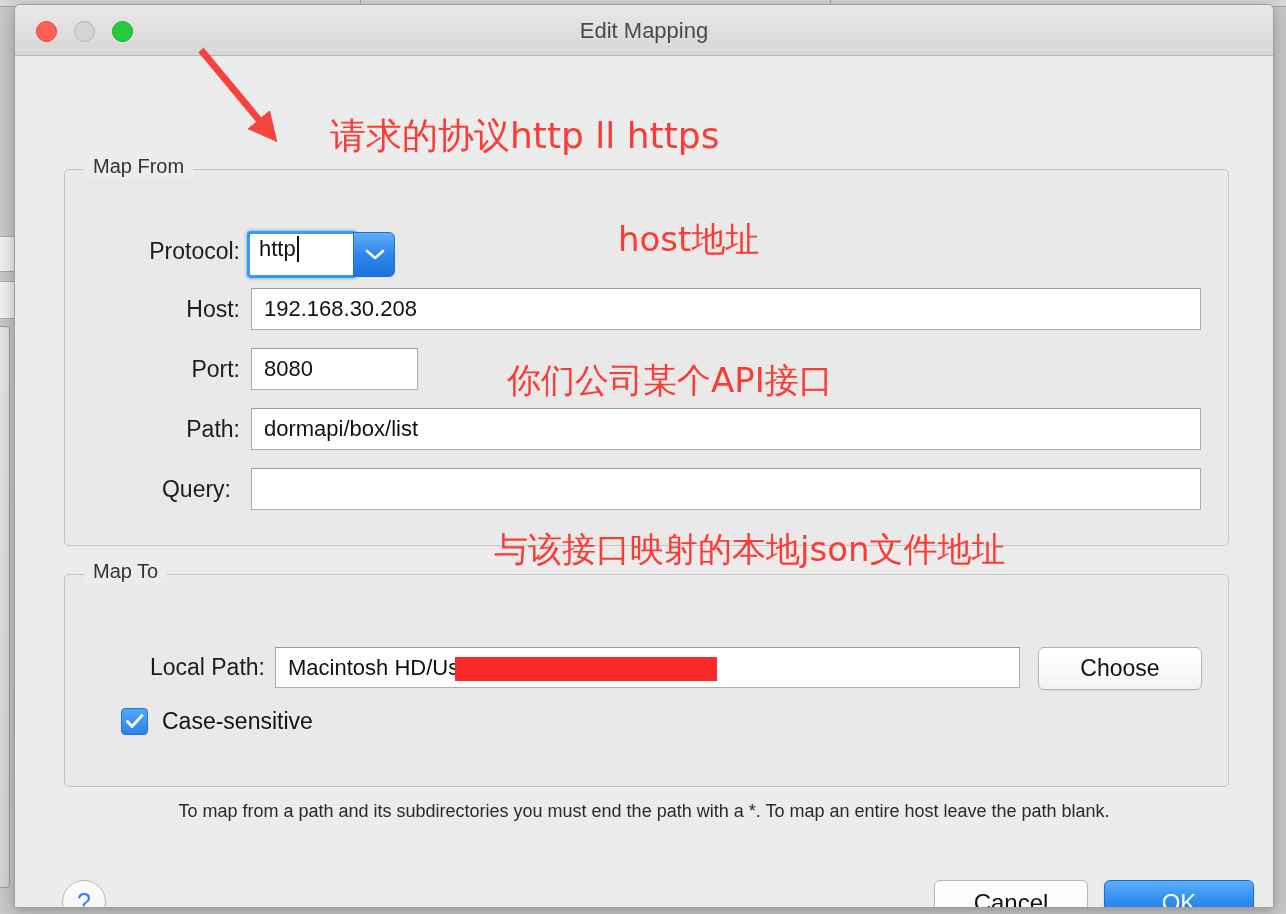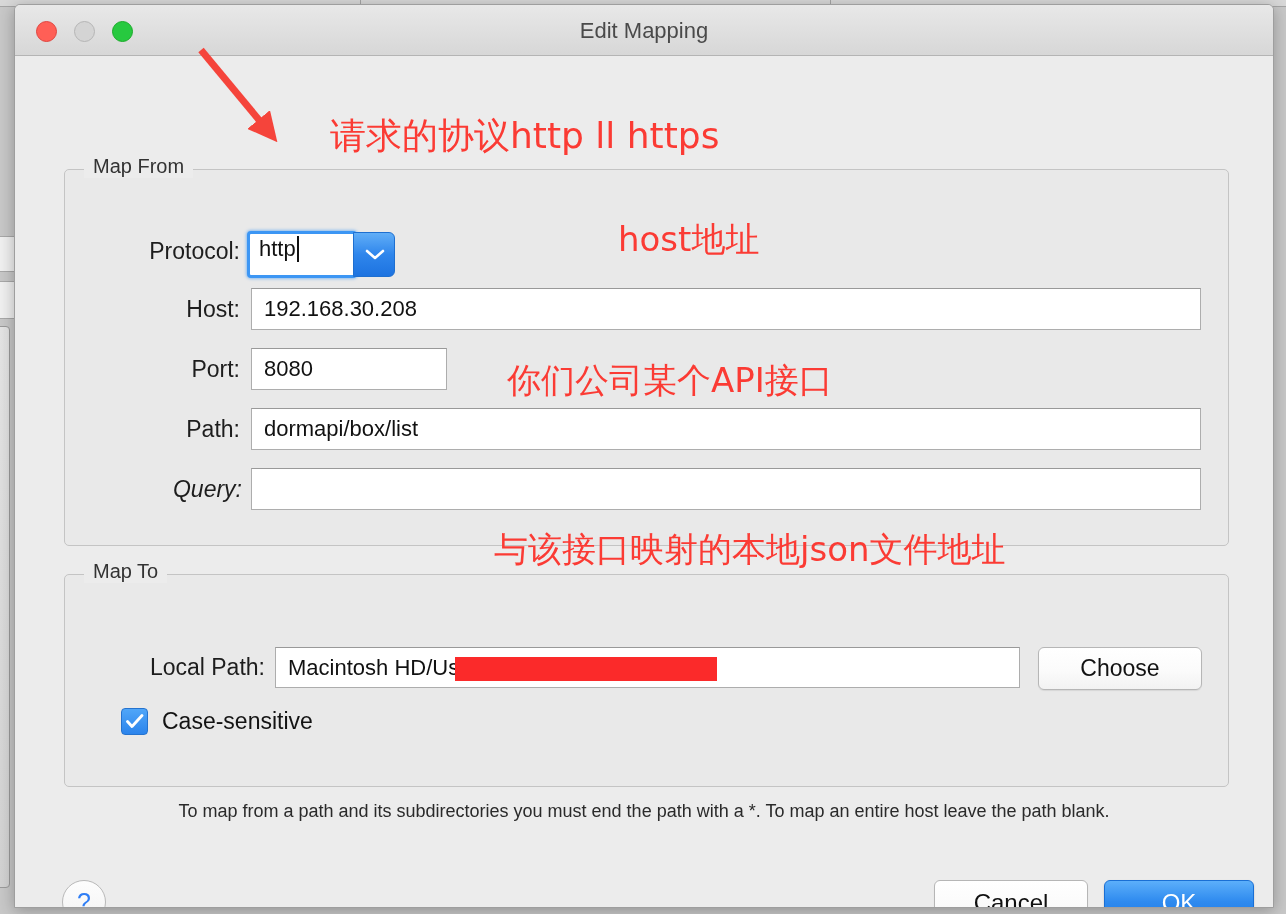--- a/index.html
+++ b/index.html
@@ -360,26 +360,26 @@
         <svg width="22" height="16" viewBox="0 0 22 16">
           <path d="M3 5 L11 12 L19 5" stroke="#ffffff" stroke-width="2.6" fill="none" stroke-linecap="round" stroke-linejoin="round"></path>
         </svg>
       </div>
     </div>
 
     <div class="field-label" style="left:60px;top:240px;width:165px;">Host:</div>
     <div class="textfield" style="left:236px;top:232px;width:950px;height:42px;">192.168.30.208</div>
 
     <div class="field-label" style="left:60px;top:300px;width:165px;">Port:</div>
-    <div class="textfield" style="left:236px;top:292px;width:196px;height:42px;">8080</div>
+    <div class="textfield" style="left:236px;top:292px;width:167px;height:42px;">8080</div>
 
     <div class="field-label" style="left:60px;top:360px;width:165px;">Path:</div>
     <div class="textfield" style="left:236px;top:352px;width:950px;height:42px;">dormapi/box/list</div>
 
-    <div class="field-label" style="left:62px;top:420px;width:165px;font-style:italic;">Query:</div>
+    <div class="field-label" style="left:51px;top:420px;width:165px;">Query:</div>
     <div class="textfield" style="left:236px;top:412px;width:950px;height:42px;"></div>
 
     <div class="groupbox" id="group-map-to">
       <span class="group-legend">Map To</span>
     </div>
 
     <div class="field-label" style="left:60px;top:598px;width:190px;">Local Path:</div>
     <div class="textfield" style="left:260px;top:591px;width:745px;height:41px;">Macintosh HD/Users/                              /Desktop/boxList.json</div>
     <div id="path-redaction"></div>
     <div id="choose-button">Choose</div>

